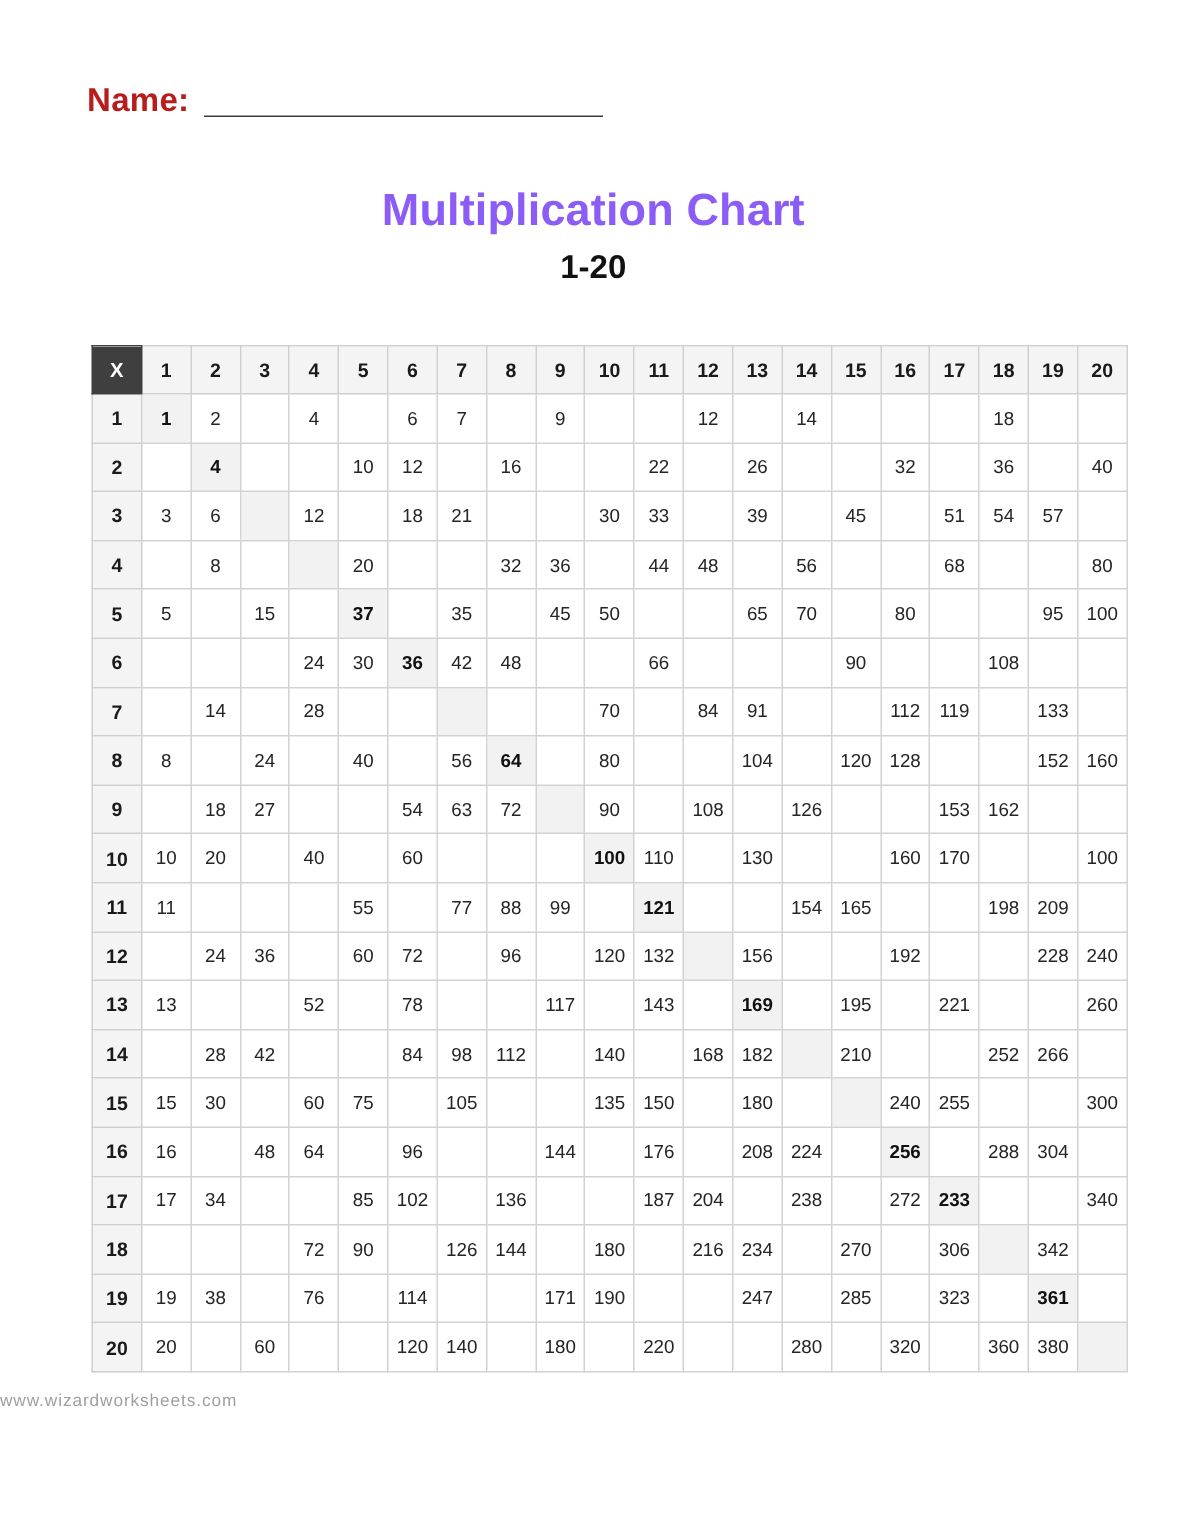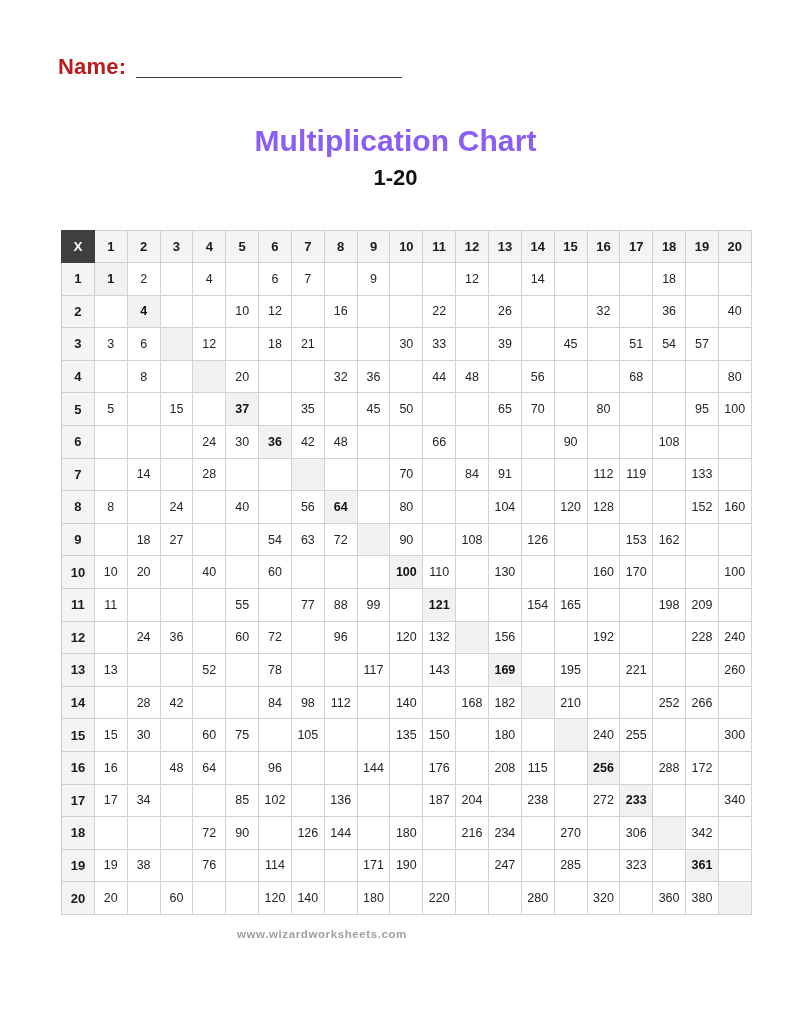--- a/index.html
+++ b/index.html
@@ -124,25 +124,23 @@
     font-weight: 700;
     color: #111111;
   }
 
   
   .footer {
     position: absolute;
     left: 0;
     top: 928px;
     width: 644px;
-    text-align: center;
     font-size: 11.5px;
     color: #a0a0a0;
     letter-spacing: 0.6px;
-    font-weight: bold;
   }
 </style>
 </head>
 <body>
 
 <div class="page">
 
   <div class="name-row">
     <span class="name-label">Name:</span>
     <span class="name-blank"></span>
@@ -532,26 +530,26 @@
             <td>64</td>
             <td></td>
             <td>96</td>
             <td></td>
             <td></td>
             <td>144</td>
             <td></td>
             <td>176</td>
             <td></td>
             <td>208</td>
-            <td>115</td>
+            <td>224</td>
             <td></td>
             <td class="diag">256</td>
             <td></td>
             <td>288</td>
-            <td>172</td>
+            <td>304</td>
             <td></td>
           </tr>
           <tr>
             <th class="rowhead">17</th>
             <td>17</td>
             <td>34</td>
             <td></td>
             <td></td>
             <td>85</td>
             <td>102</td>

